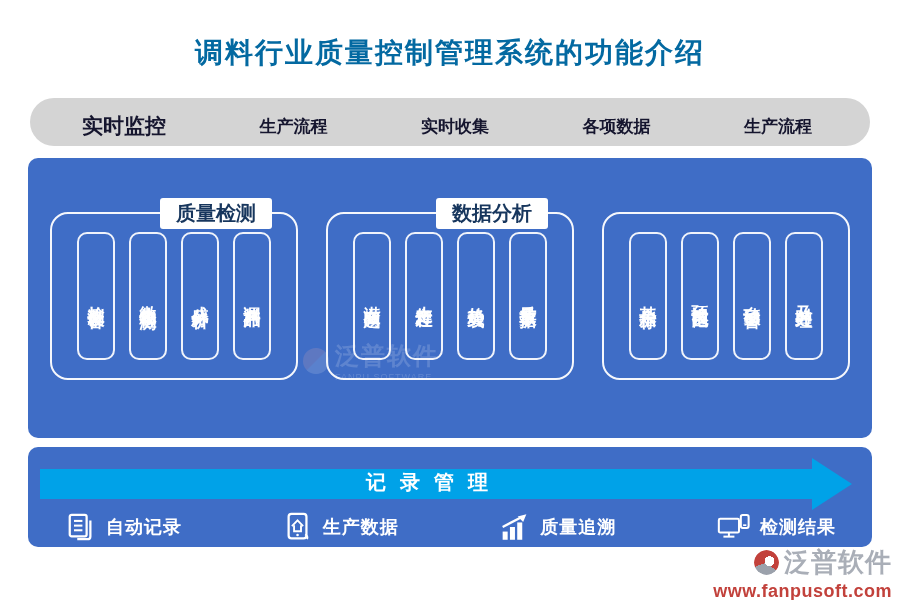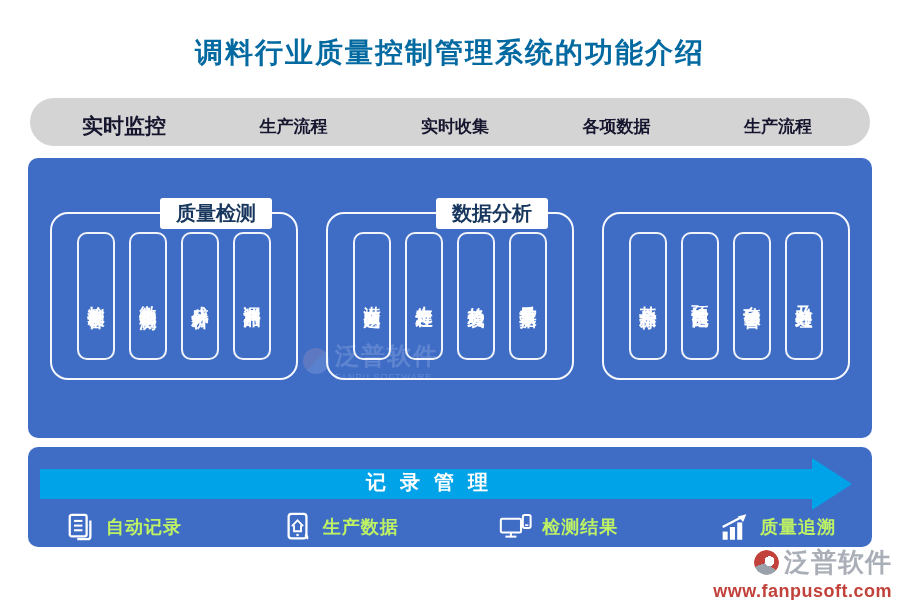--- a/index.html
+++ b/index.html
@@ -77,21 +77,21 @@
     position: absolute; right: 20px; top: -6px; width: 0; height: 0;
     border-left: 40px solid #00a2e8;
     border-top: 26px solid transparent; border-bottom: 26px solid transparent;
   }
   .features {
     display: flex; justify-content: space-between; align-items: center;
     padding: 6px 36px 0 38px;
   }
   .feature { display: flex; align-items: center; gap: 10px; }
   .feature-label {
-    color: #bef264; font-family: Liberation Sans, sans-serif;
+    color: #ffffff; font-family: Liberation Sans, sans-serif;
     font-weight: bold; font-size: 18px; letter-spacing: 1px;
   }
   .feature svg { display: block; }
 
   
   .corner-watermark {
     position: absolute; right: 8px; top: 545px; z-index: 5; text-align: right;
   }
   .cwm-row { display: flex; align-items: center; gap: 5px; justify-content: flex-end; }
   .cwm-logo {
@@ -185,44 +185,44 @@
           <path d="M11.8 14 v6.5 h7.4 V14" fill="none" stroke="#fff" stroke-width="2"></path>
           <circle cx="15.5" cy="24.5" r="1.4" fill="#fff"></circle>
           <path d="M23.5 24 q3.5 1.5 2.2 5" fill="none" stroke="#fff" stroke-width="2"></path>
         </svg>
       </span>
       <span class="feature-label">生产数据</span>
     </div>
 
     <div class="feature">
       <span>
+        <svg width="31" height="30" viewBox="0 0 34 32">
+          <rect x="4" y="21" width="5.5" height="9" fill="#fff"></rect>
+          <rect x="12" y="16" width="5.5" height="14" fill="#fff"></rect>
+          <rect x="20" y="11" width="5.5" height="19" fill="#fff"></rect>
+          <path d="M4 16 L24 5.5" stroke="#fff" stroke-width="2.6" fill="none"></path>
+          <polygon points="30,2 20.5,4.5 26.5,10.5" fill="#fff"></polygon>
+        </svg>
+      </span>
+      <span class="feature-label">质量追溯</span>
+    </div>
+
+    <div class="feature">
+      <span>
         <svg width="33" height="30" viewBox="0 0 36 32">
           <rect x="2" y="7" width="22" height="15" rx="1.5" fill="none" stroke="#fff" stroke-width="2.2"></rect>
           <line x1="13" y1="22" x2="13" y2="26" stroke="#fff" stroke-width="2.2"></line>
           <line x1="7" y1="26.5" x2="19" y2="26.5" stroke="#fff" stroke-width="2.2"></line>
           <rect x="26" y="3" width="8.5" height="14" rx="2" fill="none" stroke="#fff" stroke-width="2.2"></rect>
           <line x1="28.5" y1="14" x2="32" y2="14" stroke="#fff" stroke-width="1.8"></line>
         </svg>
       </span>
       <span class="feature-label">检测结果</span>
     </div>
 
-    <div class="feature">
-      <span>
-        <svg width="31" height="30" viewBox="0 0 34 32">
-          <rect x="4" y="21" width="5.5" height="9" fill="#fff"></rect>
-          <rect x="12" y="16" width="5.5" height="14" fill="#fff"></rect>
-          <rect x="20" y="11" width="5.5" height="19" fill="#fff"></rect>
-          <path d="M4 16 L24 5.5" stroke="#fff" stroke-width="2.6" fill="none"></path>
-          <polygon points="30,2 20.5,4.5 26.5,10.5" fill="#fff"></polygon>
-        </svg>
-      </span>
-      <span class="feature-label">质量追溯</span>
-    </div>
-
   </div>
 </div>
 
 <div class="corner-watermark">
   <div class="cwm-row">
     <span class="cwm-logo"></span>
     <span class="cwm-brand">泛普软件</span>
   </div>
   <div class="cwm-url">www.fanpusoft.com</div>
 </div>

